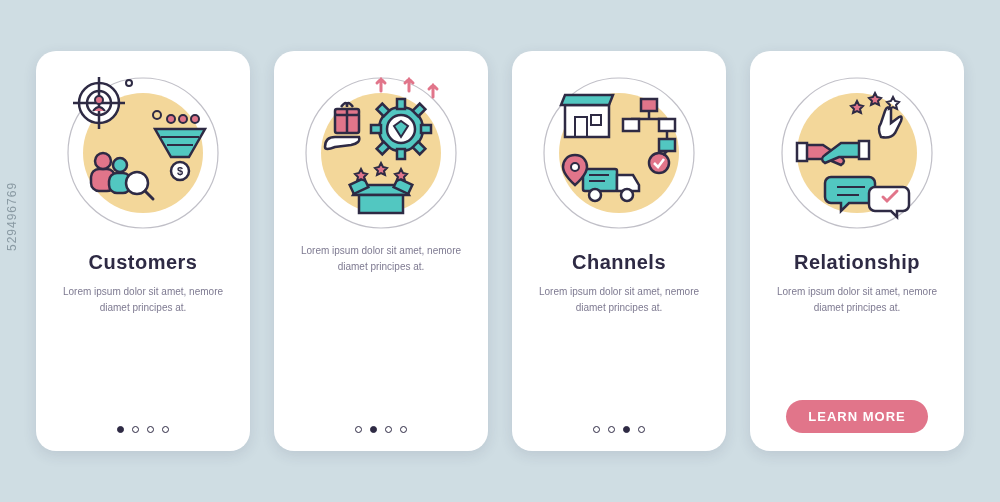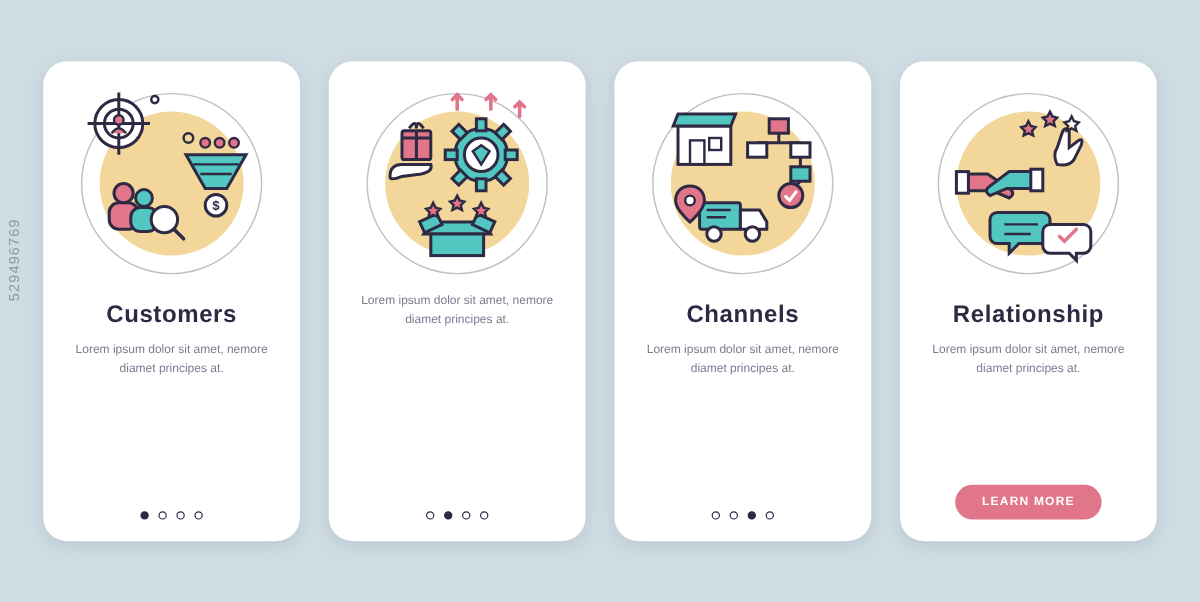--- a/index.html
+++ b/index.html
@@ -80,21 +80,21 @@
   background: transparent;
   box-sizing: border-box;
 }
 .dot.active {
   background: #2e2a44;
 }
 .cta {
   margin-top: 8px;
   background: #e1758a;
   color: #fff;
-  font-size: 10px;
+  font-size: 13px;
   font-weight: 700;
   letter-spacing: 1px;
   padding: 9px 22px;
   border-radius: 18px;
   border: none;
   cursor: pointer;
 }
 svg { display: block; }
 </style>
 </head>

